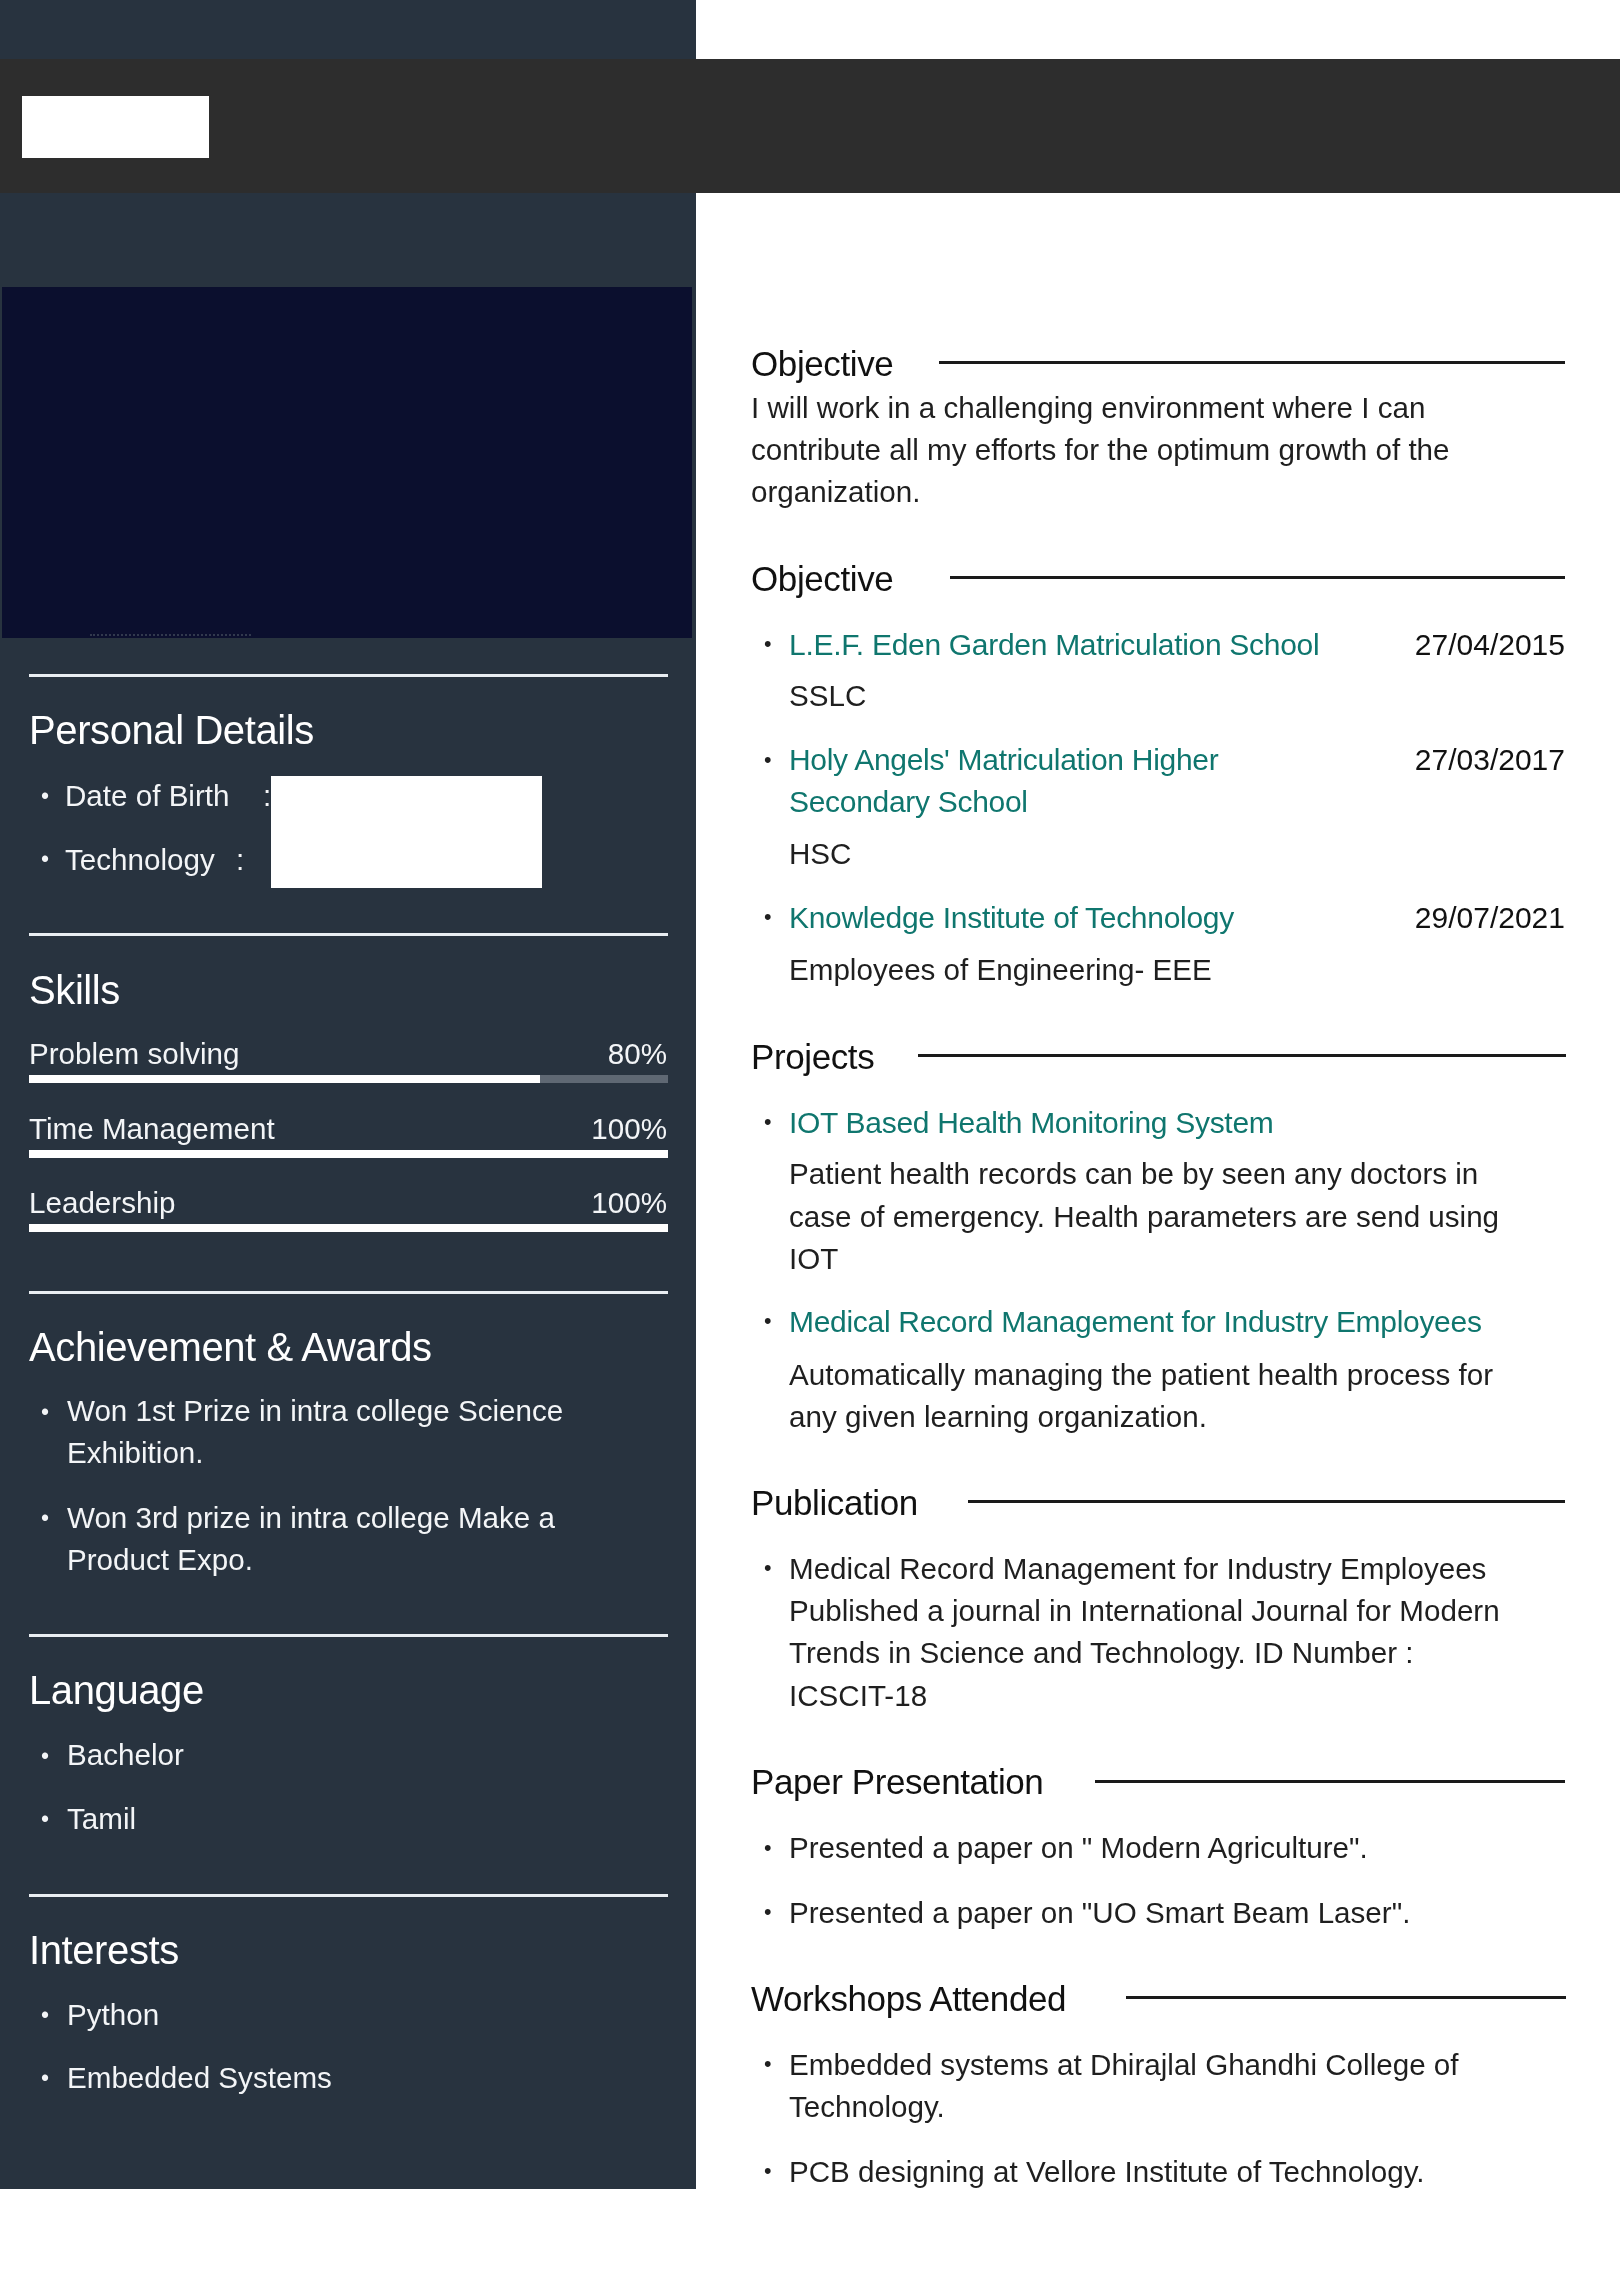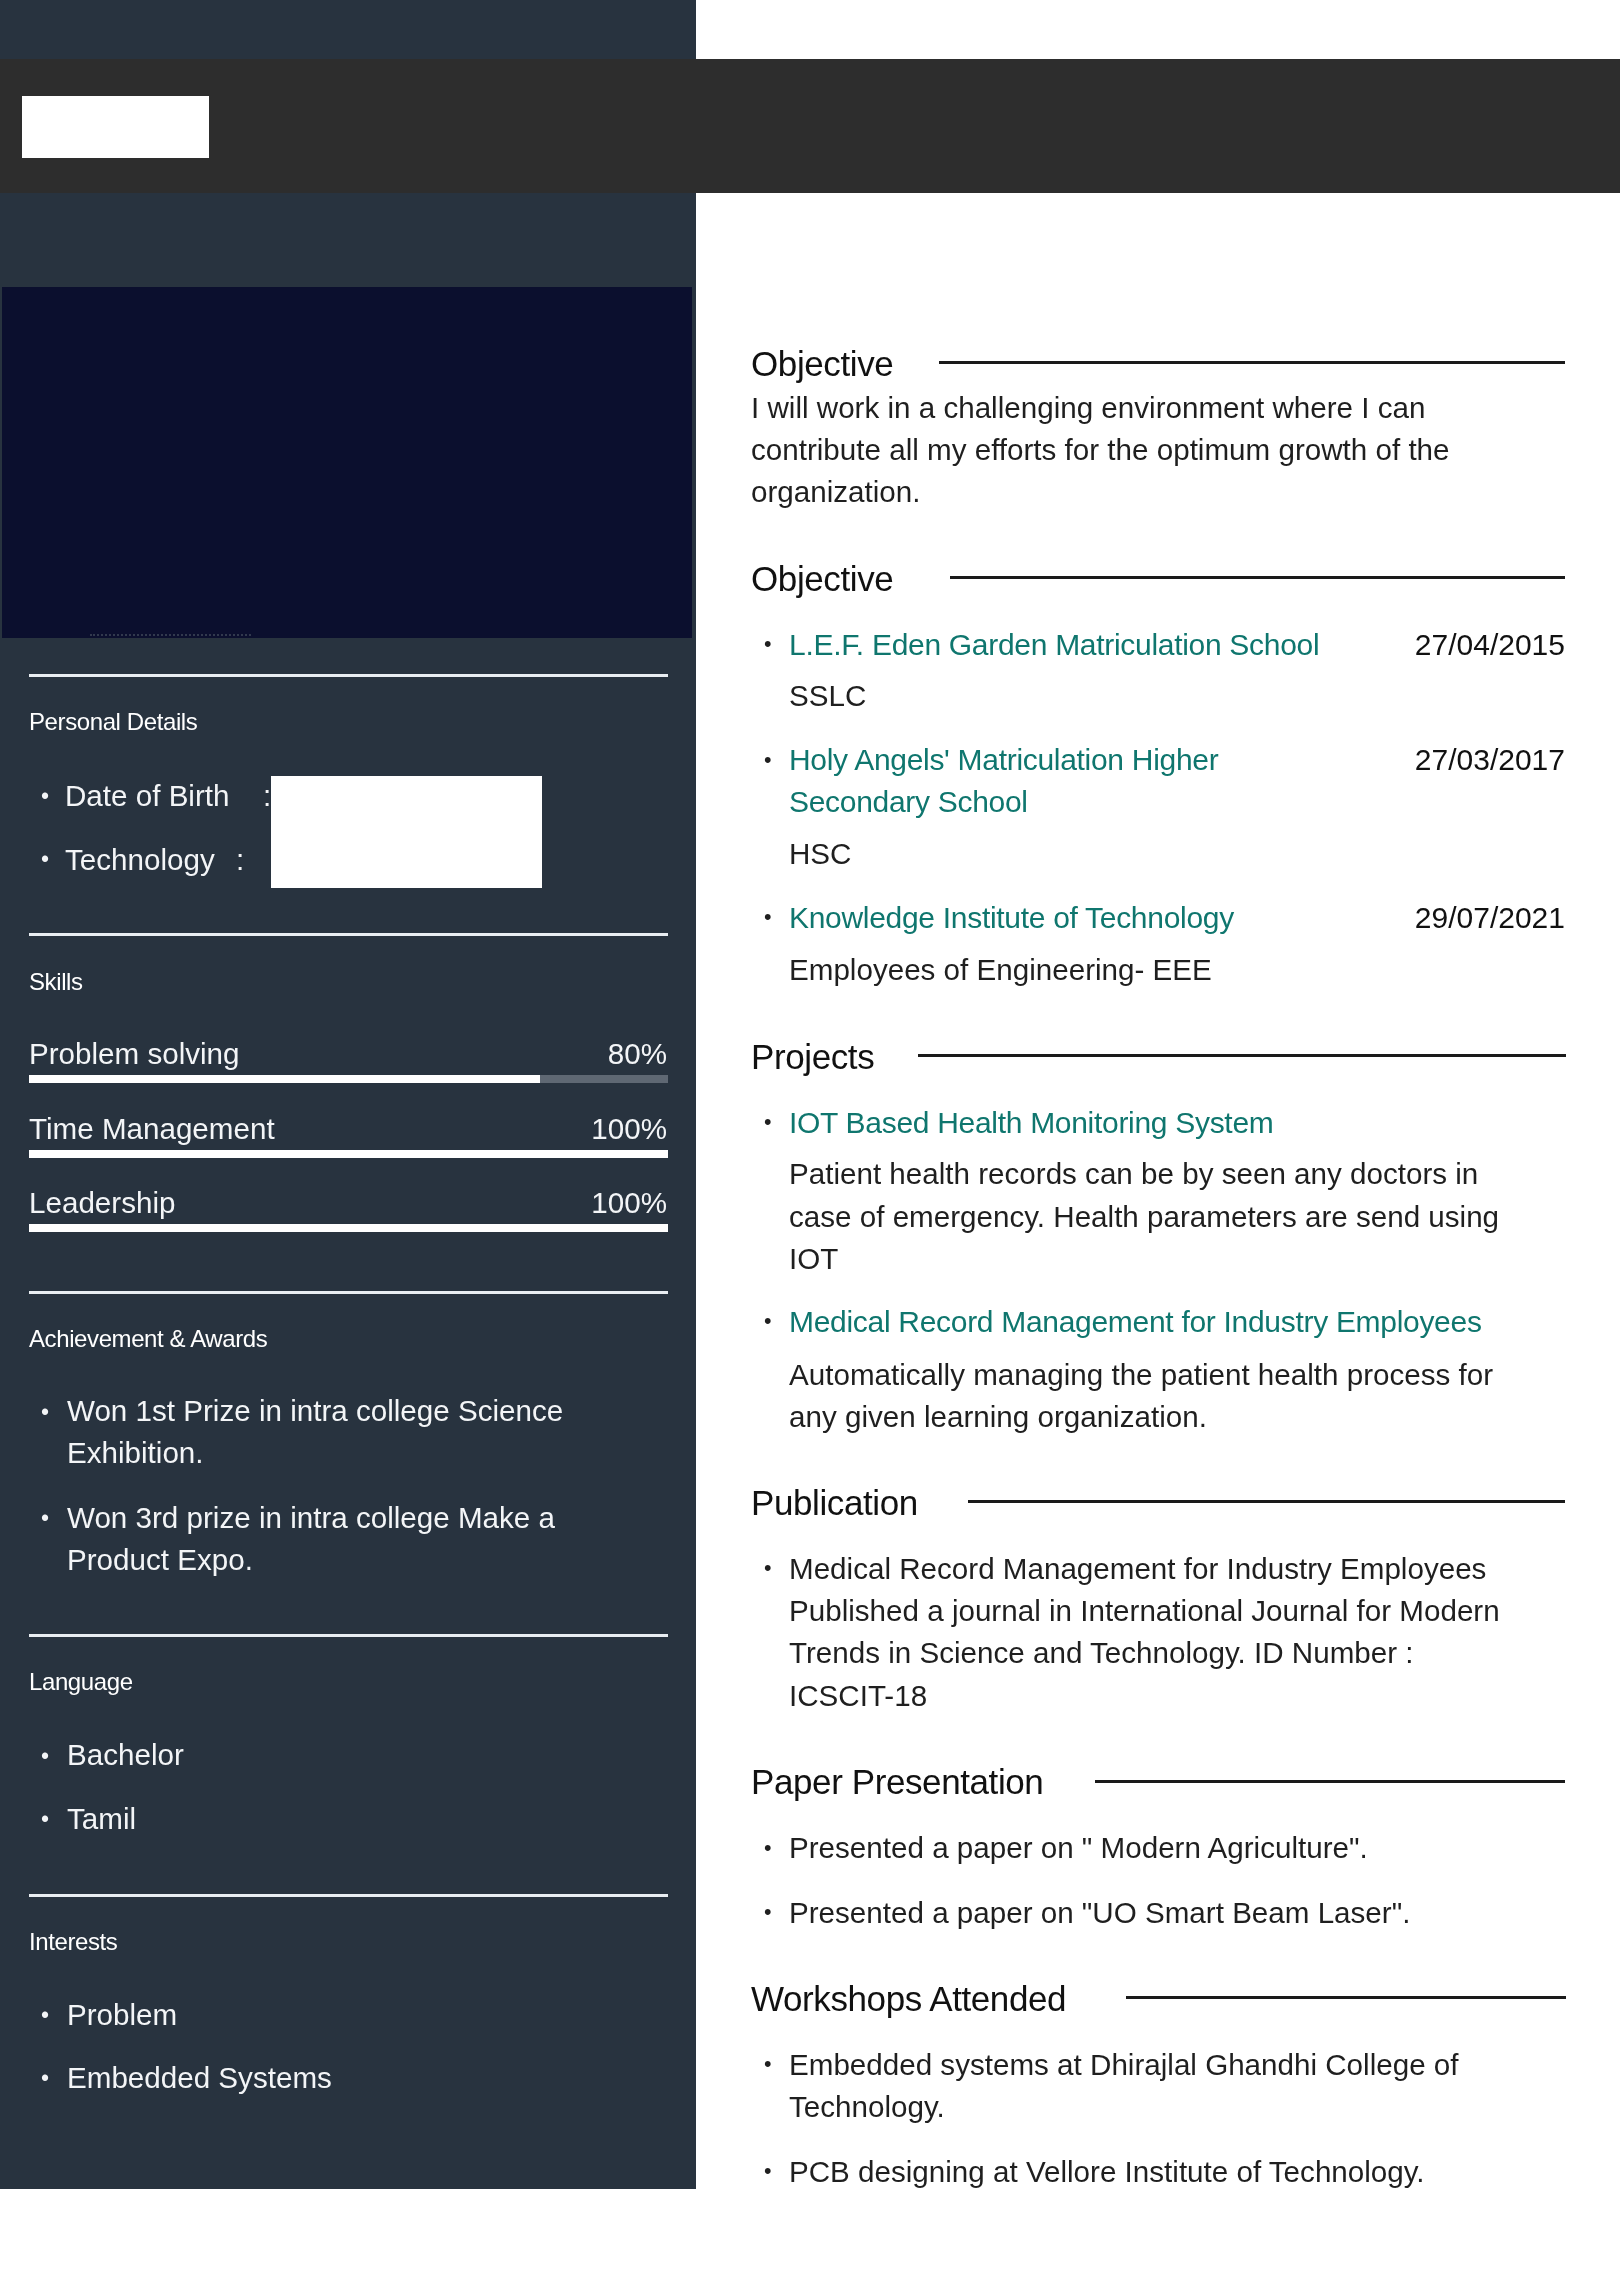--- a/index.html
+++ b/index.html
@@ -6,21 +6,21 @@
   html, body { width: 1620px; height: 2293px; background: #ffffff; overflow: hidden; }
   body { position: relative; font-family: "Liberation Sans", "DejaVu Sans", sans-serif; }
 
   .sidebar { position: absolute; left: 0; top: 0; width: 696px; height: 2189px; background: #28333f; }
   .header-bar { position: absolute; left: 0; top: 59px; width: 1620px; height: 134px; background: #2d2d2d; }
   .name-redaction { position: absolute; left: 22.4px; top: 96px; width: 187px; height: 62px; background: #ffffff; }
   .photo-block { position: absolute; left: 1.8px; top: 287px; width: 690px; height: 351px; background: #0b0f2e; }
   .hidden-text { position: absolute; left: 90px; top: 634px; width: 161px; height: 7.2px;
                  border-top: 2.7px dotted #4b5563; opacity: 0.6; }
   .side-rule { position: absolute; left: 29px; width: 639px; height: 2.7px; background: #e9eef2; }
-  .side-h { position: absolute; left: 29px; color: #ffffff; font-size: 24px; letter-spacing: -0.4px; line-height: 1; }
+  .side-h { position: absolute; left: 29px; color: #ffffff; font-size: 40px; letter-spacing: -0.4px; line-height: 1; }
   .side-txt { position: absolute; color: #f3f5f7; font-size: 29.6px; line-height: 1; }
   .side-bullet { position: absolute; color: #f3f5f7; font-size: 23px; line-height: 1; }
   .redact { position: absolute; left: 271px; top: 776px; width: 271px; height: 112px; background: #ffffff; }
 
   .skill-label { position: absolute; left: 29px; color: #f3f5f7; font-size: 29.6px; line-height: 1; }
   .skill-pct { position: absolute; right: calc(1620px - 667px); color: #f3f5f7; font-size: 29.6px; line-height: 1; text-align: right; }
   .skill-track { position: absolute; left: 29px; width: 639px; height: 8px; background: #5f6873; }
   .skill-fill { position: absolute; left: 0; top: 0; height: 8px; background: #ffffff; }
 
   .main-h { position: absolute; left: 751px; color: #111111; font-size: 35px; letter-spacing: -0.4px; line-height: 1; }
@@ -91,21 +91,21 @@
 
 <div class="side-bullet" style="left:41px; top:1745px">•</div>
 <div class="side-txt" style="left:67px; top:1740px">Bachelor</div>
 <div class="side-bullet" style="left:41px; top:1808px">•</div>
 <div class="side-txt" style="left:67px; top:1804px">Tamil</div>
 
 <div class="side-rule" style="top:1894px"></div>
 <div class="side-h" style="top:1930px">Interests</div>
 
 <div class="side-bullet" style="left:41px; top:2004px">•</div>
-<div class="side-txt" style="left:67px; top:2000px">Problem</div>
+<div class="side-txt" style="left:67px; top:2000px">Python</div>
 <div class="side-bullet" style="left:41px; top:2067px">•</div>
 <div class="side-txt" style="left:67px; top:2063px">Embedded Systems</div>
 
 <div class="main-h" style="top:346px">Objective</div>
 <div class="main-rule" style="left:939px; width:626px; top:361px"></div>
 <div class="main-txt" style="left:751px; top:393px">I will work in a challenging environment where I can</div>
 <div class="main-txt" style="left:751px; top:435px">contribute all my efforts for the optimum growth of the</div>
 <div class="main-txt" style="left:751px; top:477px">organization.</div>
 
 <div class="main-h" style="top:561px">Objective</div>

